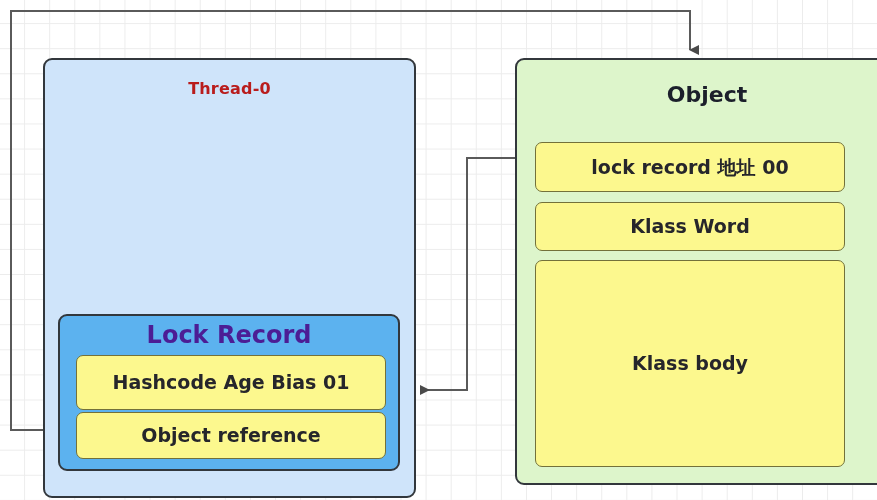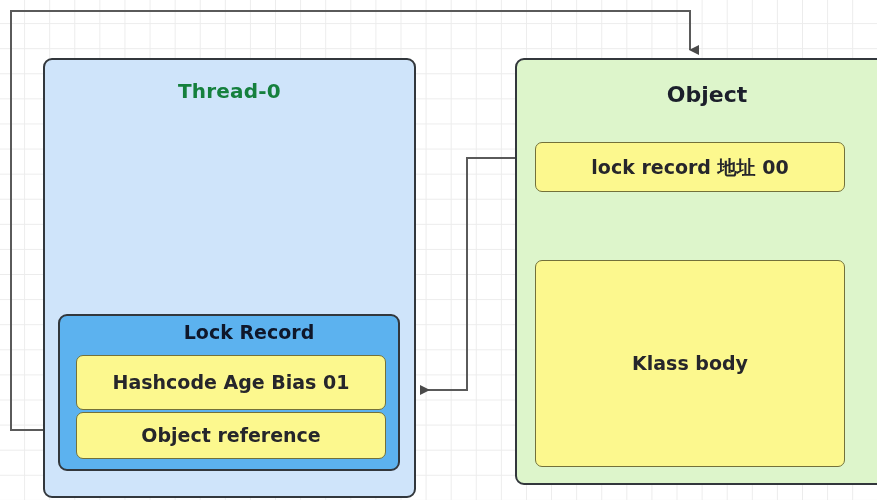--- a/index.html
+++ b/index.html
@@ -24,35 +24,35 @@
   
   .thread-box{
     left:43px;top:58px;width:373px;height:440px;
     background:#cfe4fa;
     border:2.5px solid #32373c;
     border-radius:9px;
   }
   .thread-title{
     position:absolute;left:0;top:19px;width:100%;
     text-align:center;
-    font-size:20px;font-weight:bold;color:#15803d;
+    font-size:16px;font-weight:bold;color:#b91c1c;
     letter-spacing:.2px;
   }
 
   
   .lockrecord-box{
     left:58px;top:314px;width:342px;height:157px;
     background:#5cb2ef;
     border:2.5px solid #32373c;
     border-radius:9px;
   }
   .lockrecord-title{
     position:absolute;left:0;top:5px;width:100%;
     text-align:center;
-    font-size:19px;font-weight:bold;color:#0f172a;padding-left:20px;
+    font-size:24px;font-weight:bold;color:#4c1d95;
   }
 
   
   .object-box{
     left:515px;top:58px;width:384px;height:427px;
     background:#ddf5cb;
     border:2.5px solid #32373c;
     border-radius:9px;
   }
   .object-title{
@@ -114,17 +114,18 @@
     <div class="slot slot-hash">Hashcode Age Bias 01</div>
 
     <div class="slot slot-objref">Object reference</div>
   </div>
 
   <div class="node object-box">
     <div class="object-title">Object</div>
 
     <div class="slot slot-lockrec cjk">lock record 地址 00</div>
 
+    <div class="slot slot-klass">Klass Word</div>
 
     <div class="slot slot-body">Klass body</div>
   </div>
 
 </div>
 
 </body></html>

